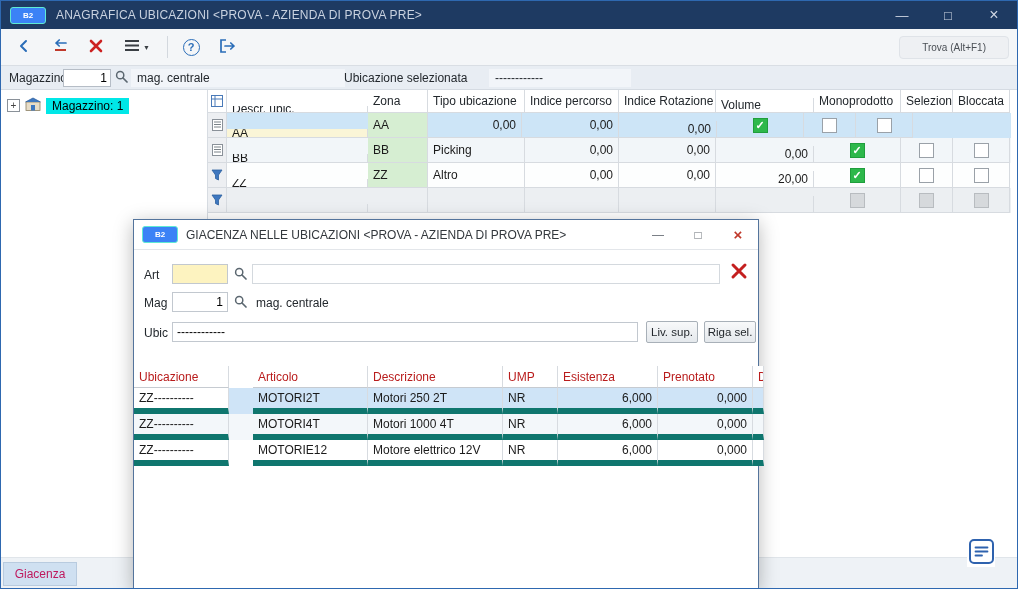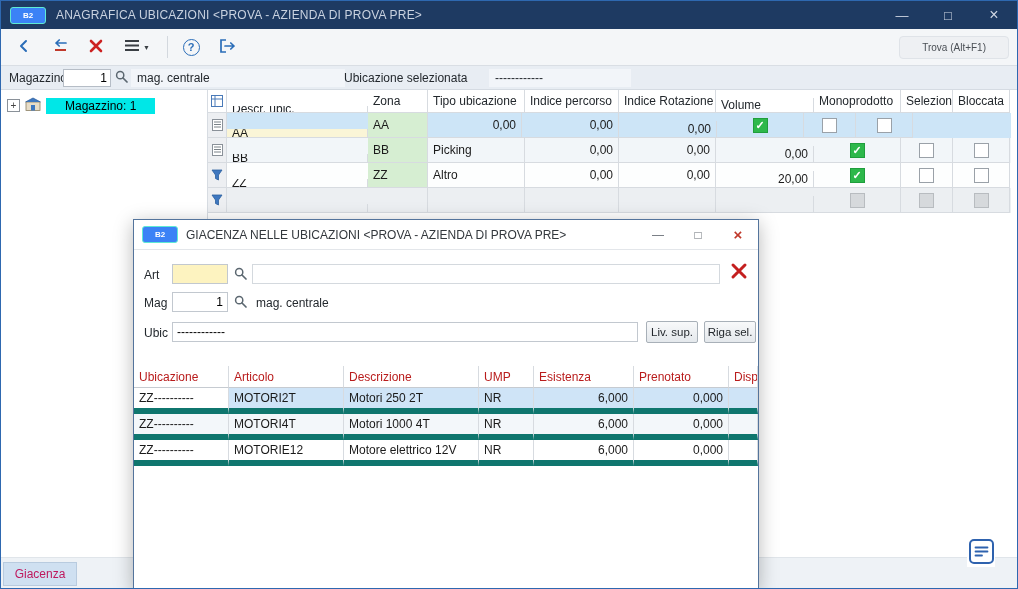--- a/index.html
+++ b/index.html
@@ -26,21 +26,21 @@
   .filterbar { position:absolute; left:0; top:65px; width:100%; height:24px; background:#e8edf3; border-bottom:1px solid #d5dbe2; z-index:3; }
   .filterbar > * { position:absolute; top:50%; transform:translateY(-50%); }
   .f-label { color:#23282d; white-space:nowrap; }
   .f-input { height:18px; background:#fff; border:1px solid #b6bdc6; text-align:right; padding:0 3px; font-size:12px; }
   .f-flat { height:18px; background:#f2f5f9; display:flex; align-items:center; padding:0 6px; color:#23282d; }
 
   
   .treepanel { position:absolute; left:0; top:89px; width:207px; height:467px; background:#fff; border-right:1px solid #d7dce2; z-index:2; }
   .treeitem { display:flex; align-items:center; margin:7px 0 0 6px; cursor:default; }
   .expander { width:13px; height:13px; border:1px solid #8a9199; background:#fff; color:#444; font-size:10px; line-height:11px; text-align:center; margin-right:5px; cursor:pointer; flex:none; }
-  .treelabel { background:#00e7e7; padding:1px 19px; color:#000; margin-left:5px; white-space:nowrap; }
+  .treelabel { background:#00e7e7; padding:1px 6px; color:#000; margin-left:5px; white-space:nowrap; }
 
   
   .mtable { position:absolute; left:207px; top:89px; width:803px; z-index:2; background:#fff; }
   .mrow { display:flex; height:25px; }
   .mrow.mhead { height:23px; }
   .mcell { border-right:1px solid #d7dbe0; border-bottom:1px solid #d7dbe0; display:flex; align-items:center; padding:0 5px; overflow:hidden; white-space:nowrap; background:inherit; }
   .mhead .mcell { background:#fff; color:#23282d; }
   .ind { width:19px; flex:none; background:#edeff2; justify-content:center; padding:0; }
   .num { justify-content:flex-end; }
   .ctr { justify-content:center; }
@@ -73,21 +73,21 @@
   .d-input.numr { text-align:right; }
   .d-flatfield { height:20px; border:1px solid #d4d9de; background:#fff; }
   .d-btn { height:22px; background:linear-gradient(#f8f9fa,#e4e8ec); border:1px solid #a8b0b8; border-radius:2px; font-size:11.5px; color:#23282d; display:flex; align-items:center; justify-content:center; cursor:pointer; }
 
   
   .dtable { position:absolute; left:0; top:116px; width:624px; }
   .drow { display:flex; height:26px; }
   .drow.dhead { height:22px; }
   .dcell { border-right:1px solid #d7dbe0; border-bottom:6px solid #0f766e; display:flex; align-items:center; padding:0 5px; overflow:hidden; white-space:nowrap; background:inherit; }
   .dhead .dcell { border-bottom:1px solid #c6cbd1; color:#b91c1c; background:#fff; }
-  .d-ubic{width:95px;flex:none;} .d-art{width:115px;flex:none;} .d-descr{width:135px;flex:none;}
+  .d-ubic{width:95px;flex:none;} .d-art{width:115px;flex:none;margin-left:24px;} .d-descr{width:135px;flex:none;}
   .d-ump{width:55px;flex:none;} .d-esi{width:100px;flex:none;} .d-pre{width:95px;flex:none;text-align:center;}
   .d-disp{flex:1;}
   .drow-sel { background:#cfe4f7; }
   .drow-alt { background:#f3f7fa; }
   .drow-plain { background:#fff; }
   .cell-focus { background:#fff; }
 
   
   .footer { position:absolute; left:0; top:556px; width:100%; height:33px; background:#eef2f6; border-top:1px solid #e0e5ea; z-index:1; }
   .giacenza-tab { position:absolute; left:2px; top:4px; min-width:74px; height:24px; background:#cfe0f1; border:1px solid #b8cbdf; display:flex; align-items:center; justify-content:center; padding:8px 10px; color:#be185d; cursor:pointer; }

